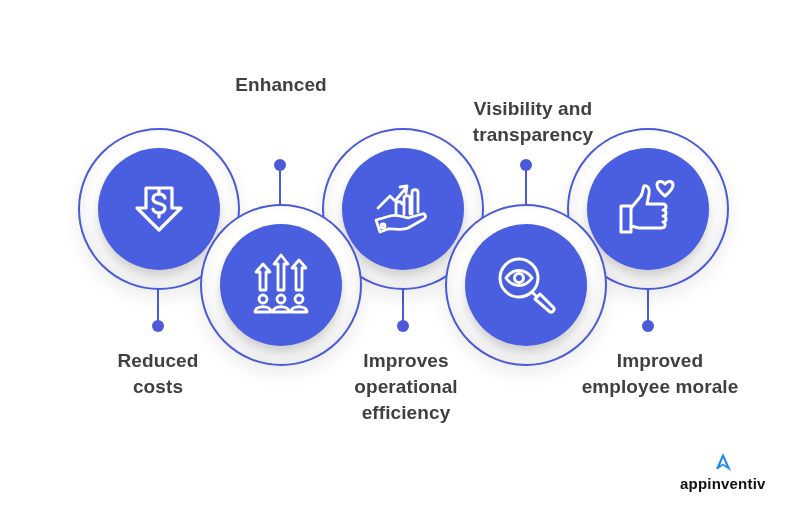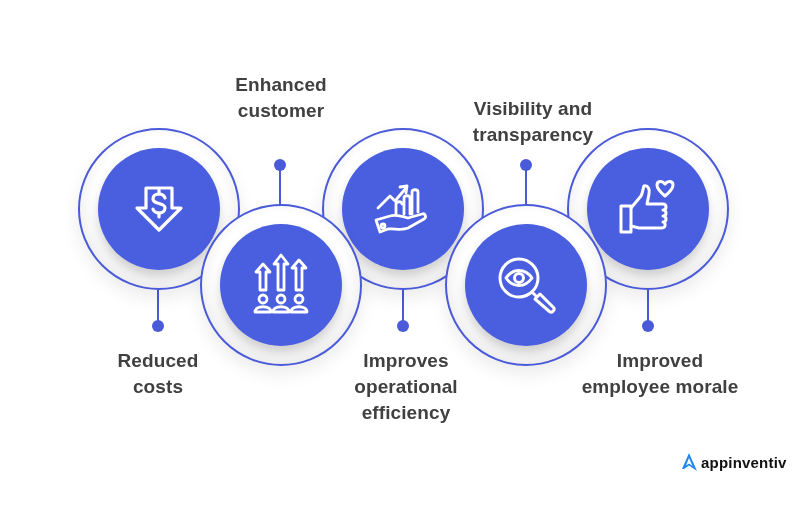--- a/index.html
+++ b/index.html
@@ -23,21 +23,21 @@
     display: flex; align-items: center; justify-content: center;
   }
   .disc svg { width: 70px; height: 70px; }
   .conn { position: absolute; width: 2px; background: #4a5ad8; }
   .dot { position: absolute; width: 12px; height: 12px; border-radius: 50%; background: #4a5ad8; margin-left: -6px; margin-top: -6px; }
   .label {
     position: absolute; text-align: center; color: #404040;
     font-size: 19px; font-weight: 600; line-height: 26px; letter-spacing: 0.1px;
     transform: translateX(-50%); white-space: nowrap;
   }
-  .logo { position: absolute; left: 680px; top: 452px; display: flex; align-items: center; gap: 3px; }
+  .logo { position: absolute; left: 680px; top: 452px; display: flex; align-items: center; gap: 3px; flex-direction: column; }
   .logo-text { font-size: 15px; font-weight: 700; color: #111; letter-spacing: 0.2px; }
 </style>
 </head>
 <body>
 
 <div class="stage">
 
   <div class="conn" style="left:157px; top:288px; height:38px;"></div>
   <div class="dot" style="left:158px; top:326px;"></div>
 
@@ -120,21 +120,20 @@
     </div>
   </div>
 
   <div class="label" style="left:158px; top:348px;">
     <div>Reduced</div>
     <div>costs</div>
   </div>
 
   <div class="label" style="left:281px; top:72px;">
     <div>Enhanced</div>
-    <div>customer</div>
   </div>
 
   <div class="label" style="left:406px; top:348px;">
     <div>Improves</div>
     <div>operational</div>
     <div>efficiency</div>
   </div>
 
   <div class="label" style="left:533px; top:96px;">
     <div>Visibility and</div>

